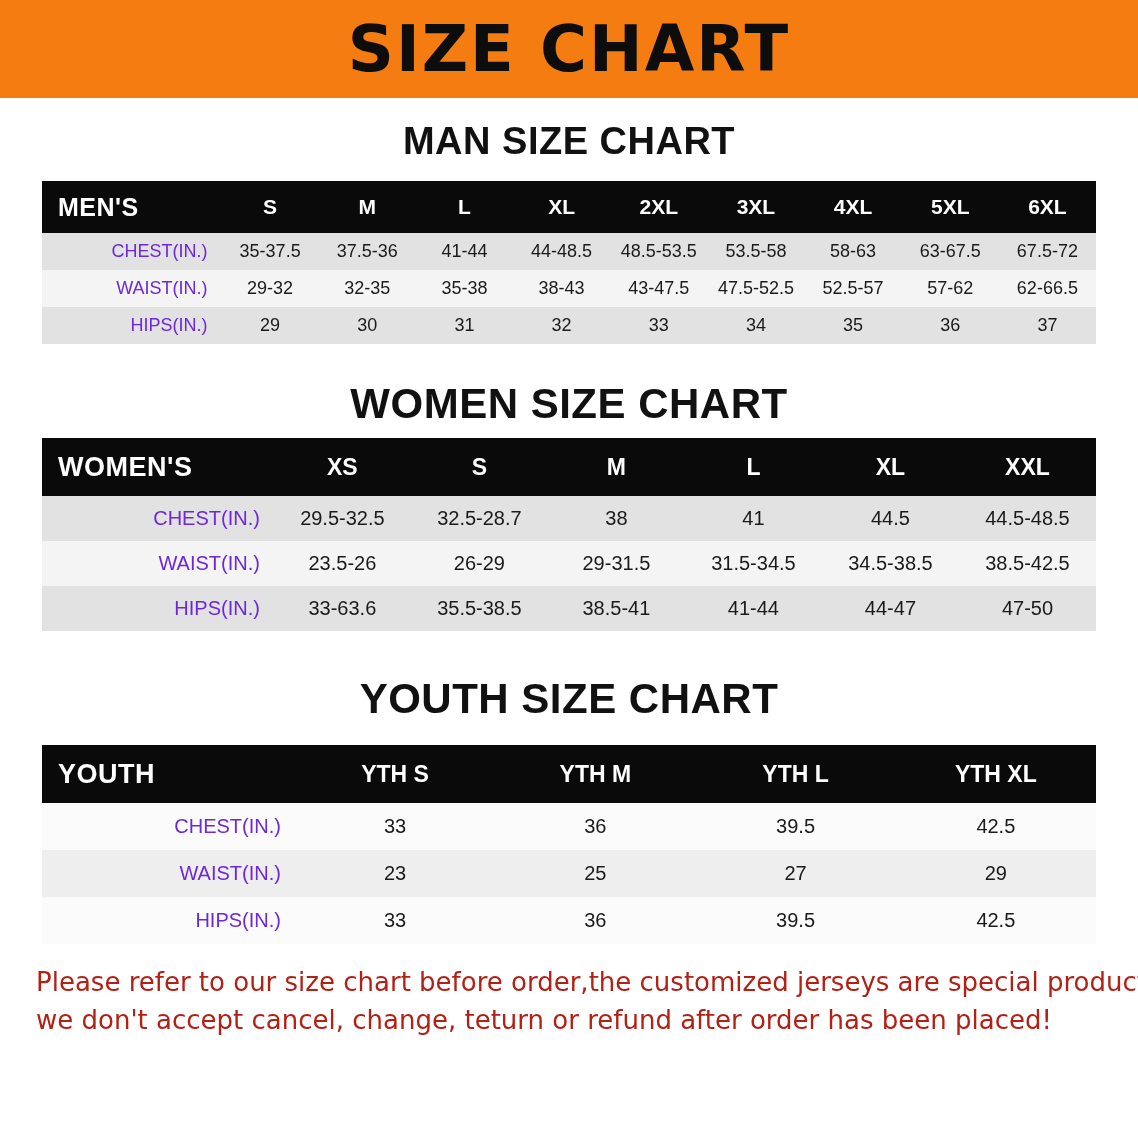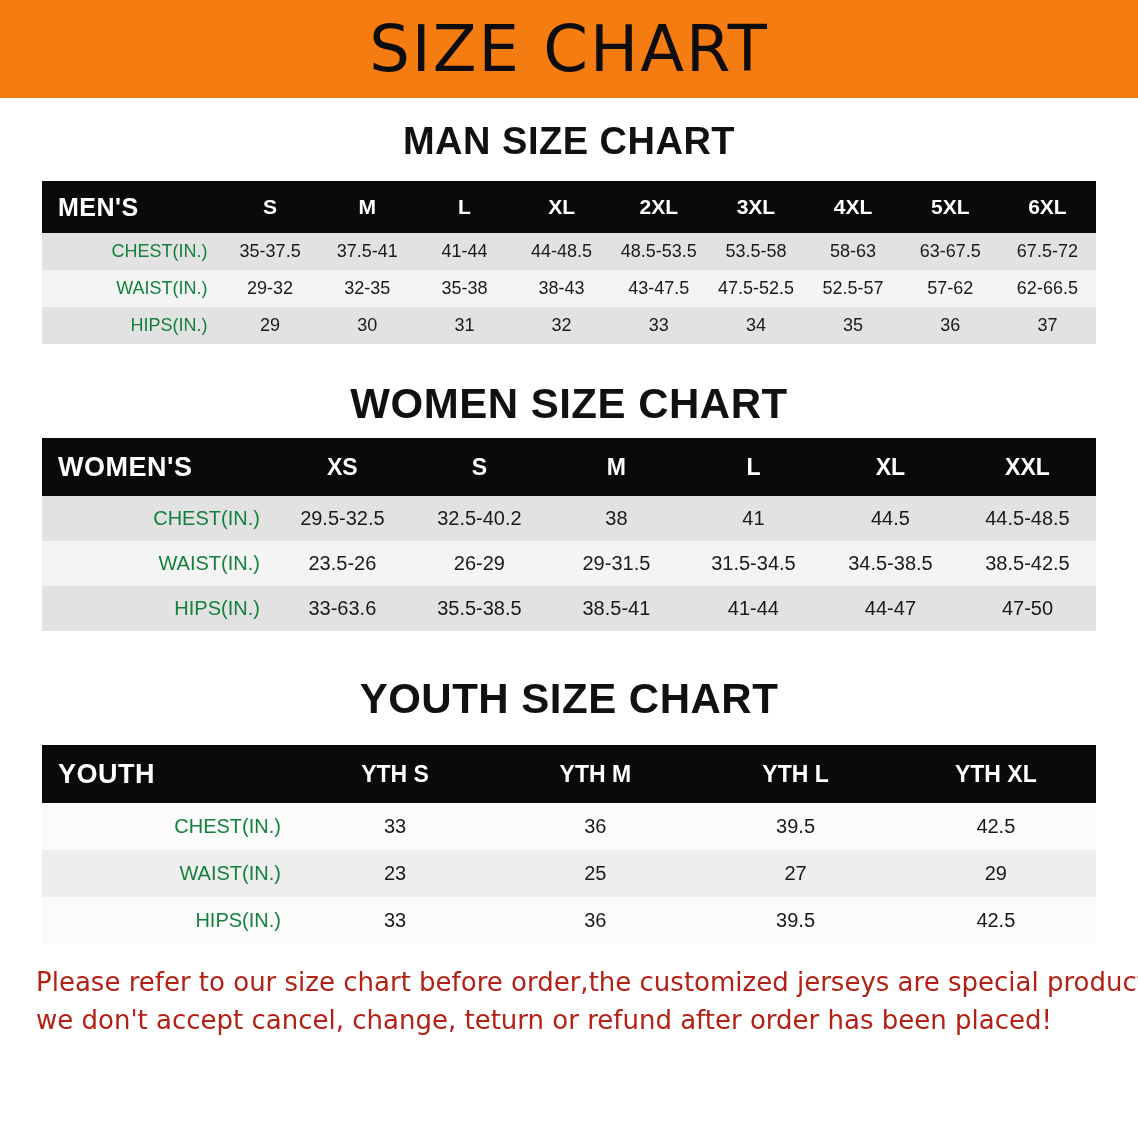--- a/index.html
+++ b/index.html
@@ -23,21 +23,21 @@
   
   .banner {
     background: #f57c11;
     height: 98px;
     display: flex;
     align-items: center;
     justify-content: center;
   }
   .banner-title {
     font-family: "DejaVu Sans", sans-serif;
-    font-weight: normal;
+    font-weight: bold;
     font-size: 64px;
     letter-spacing: 2px;
     color: #0d0d0d;
     line-height: 1;
   }
   
   .section-title {
     text-align: center;
     font-family: "Liberation Sans", sans-serif;
     font-weight: bold;
@@ -70,21 +70,21 @@
     padding-left: 16px;
     letter-spacing: 0.5px;
   }
   table.chart tbody td {
     text-align: center;
     color: #1a1a1a;
   }
   table.chart tbody td.rowlabel {
     text-align: right;
     padding-right: 14px;
-    color: #15803d;
+    color: #6d28d9;
   }
   
   .men thead th { height: 52px; font-size: 21px; }
   .men thead th.rowlabel { font-size: 25px; }
   .men tbody tr td { height: 35px; font-size: 18px; }
   .men tbody tr.odd td  { background: #e2e2e2; }
   .men tbody tr.even td { background: #f4f4f4; }
 
   
   .women thead th { height: 58px; font-size: 23px; }
@@ -146,21 +146,21 @@
           <th>3XL</th>
           <th>4XL</th>
           <th>5XL</th>
           <th>6XL</th>
         </tr>
       </thead>
       <tbody>
         <tr class="odd">
           <td class="rowlabel">CHEST(IN.)</td>
           <td>35-37.5</td>
-          <td>37.5-41</td>
+          <td>37.5-36</td>
           <td>41-44</td>
           <td>44-48.5</td>
           <td>48.5-53.5</td>
           <td>53.5-58</td>
           <td>58-63</td>
           <td>63-67.5</td>
           <td>67.5-72</td>
         </tr>
         <tr class="even">
           <td class="rowlabel">WAIST(IN.)</td>
@@ -210,21 +210,21 @@
           <th>M</th>
           <th>L</th>
           <th>XL</th>
           <th>XXL</th>
         </tr>
       </thead>
       <tbody>
         <tr class="odd">
           <td class="rowlabel">CHEST(IN.)</td>
           <td>29.5-32.5</td>
-          <td>32.5-40.2</td>
+          <td>32.5-28.7</td>
           <td>38</td>
           <td>41</td>
           <td>44.5</td>
           <td>44.5-48.5</td>
         </tr>
         <tr class="even">
           <td class="rowlabel">WAIST(IN.)</td>
           <td>23.5-26</td>
           <td>26-29</td>
           <td>29-31.5</td>

